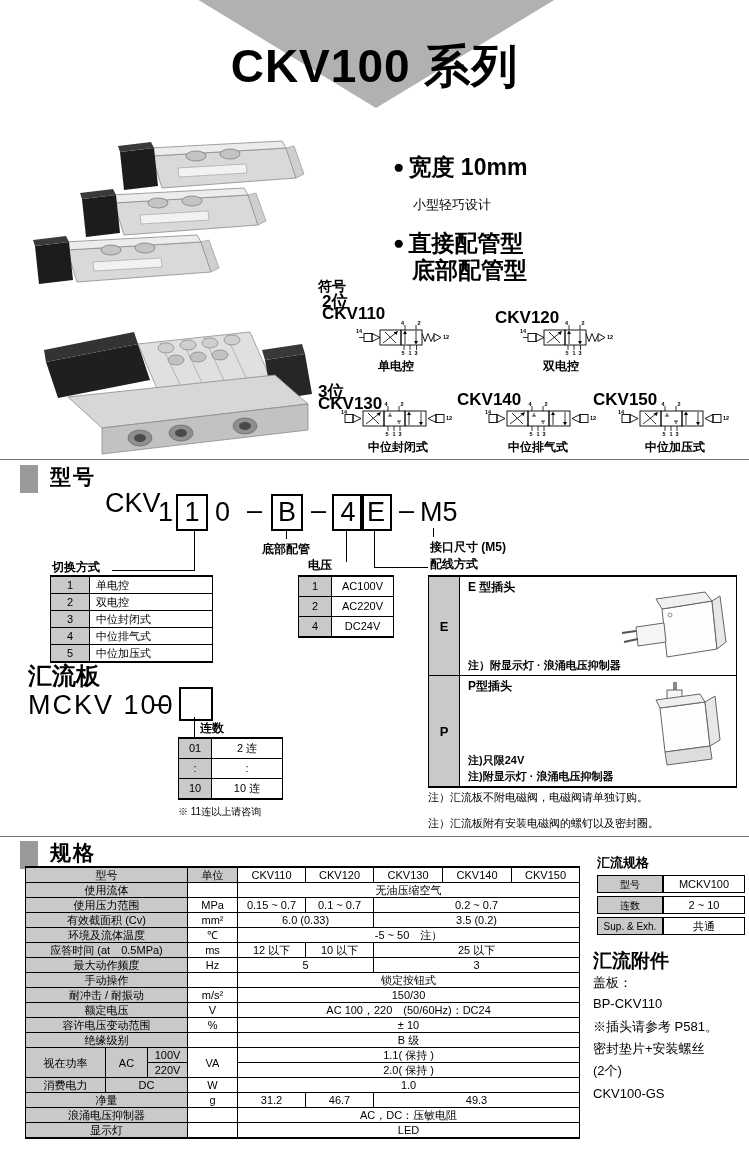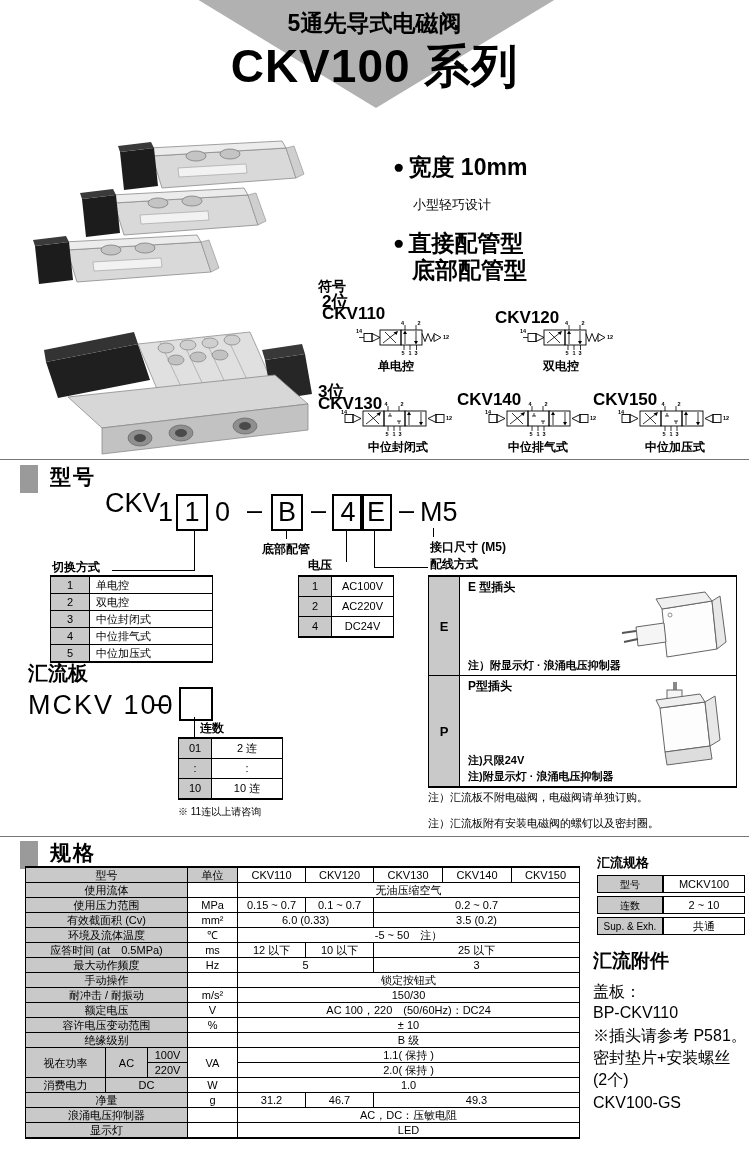--- a/index.html
+++ b/index.html
@@ -43,29 +43,28 @@
   .wcell{position:relative;text-align:center;}
   .wtitle{position:absolute;top:4px;left:8px;font-size:12px;font-weight:bold;}
   .wnote{position:absolute;left:8px;font-size:11px;font-weight:600;}
   .note{position:absolute;font-size:11px;line-height:13px;}
   
   .spec td{height:14px;font-size:11px;line-height:12px;}
   .spec{table-layout:fixed;}
   
   .mspec{border-collapse:separate;border-spacing:0 3px;}
   .mspec td{border:1px solid #000;height:16px;font-size:11px;}
-  .acc-line{position:absolute;font-size:16px;margin-top:8px;}
+  .acc-line{position:absolute;font-size:13px;}
 </style>
 </head>
 <body>
 
 <div class="page">
 
   <div class="tri"></div>
-  <div class="hd-sub">5通先导式电磁阀</div>
   <div class="hd-title">CKV100 系列</div>
 
   <svg class="abs" style="left:8px;top:132px" width="335" height="330" viewBox="0 0 335 330">
     <defs>
       <g id="pv">
         <polygon points="34,16 168,8 178,38 44,48" fill="#d9d9d9" stroke="#8a8a8a" stroke-width="0.8"></polygon>
         <polygon points="34,16 168,8 164,1 31,8" fill="#ececec" stroke="#8a8a8a" stroke-width="0.8"></polygon>
         <polygon points="168,8 178,38 186,34 176,6" fill="#cfcfcf" stroke="#8a8a8a" stroke-width="0.6"></polygon>
         <polygon points="2,12 36,8 40,46 6,50" fill="#1c1c1c"></polygon>
         <polygon points="2,12 36,8 33,2 0,6" fill="#3a3a3a"></polygon>
@@ -316,21 +315,21 @@
         <div class="wnote" style="bottom:19px">注)只限24V</div>
         <div class="wnote" style="bottom:3px">注)附显示灯 · 浪涌电压抑制器</div>
       </td>
     </tr>
   </tbody>
     </table>
 
   <div class="note" style="left:428px;top:791px">注）汇流板不附电磁阀，电磁阀请单独订购。</div>
   <div class="note" style="left:428px;top:817px">注）汇流板附有安装电磁阀的螺钉以及密封圈。</div>
 
-  <div class="abs" style="left:28px;top:660px;font-size:20px;font-weight:bold">汇流板</div>
+  <div class="abs" style="left:28px;top:660px;font-size:24px;font-weight:bold">汇流板</div>
   <div class="code" style="left:28px;top:690px;letter-spacing:2px">MCKV 100</div>
   <div class="code" style="left:153px;top:688px">–</div>
   <div class="abs" style="left:179px;top:687px;width:30px;height:30px;border:2px solid #000"></div>
   <div class="ln" style="left:194px;top:717px;width:1px;height:20px"></div>
   <div class="plbl" style="left:200px;top:720px">连数</div>
   <table class="ot" style="left:178px;top:737px;width:105px">
     <tbody>
         <tr>
           <td class="g" style="width:32px;height:19px">01</td>
           <td>2 连</td>

